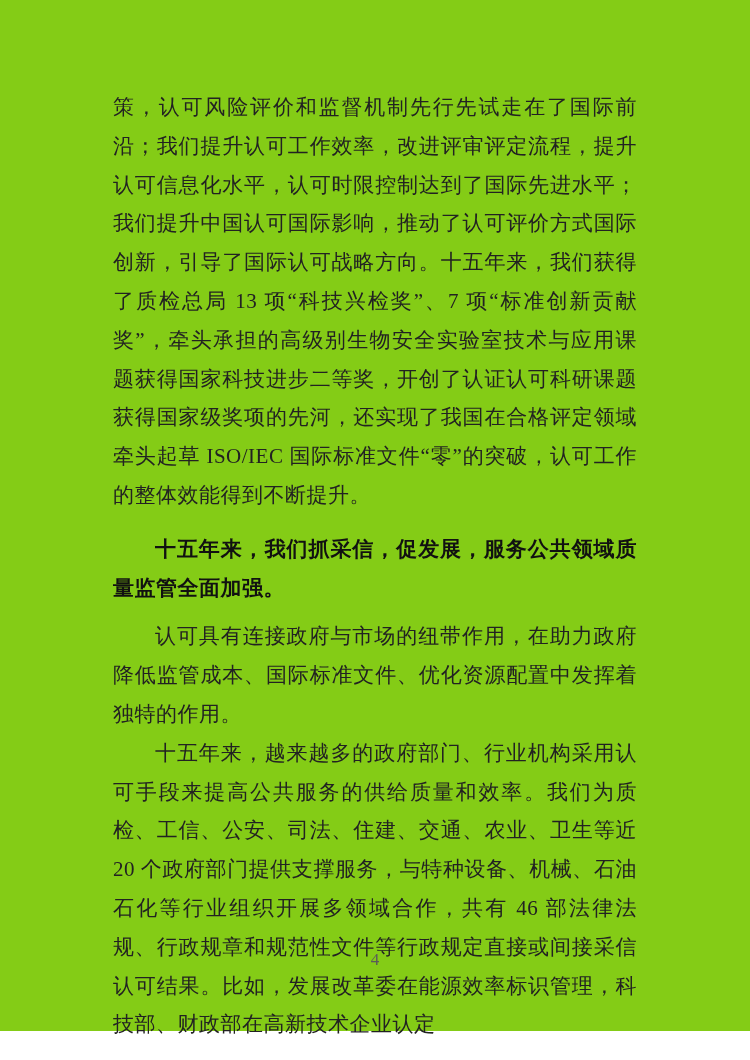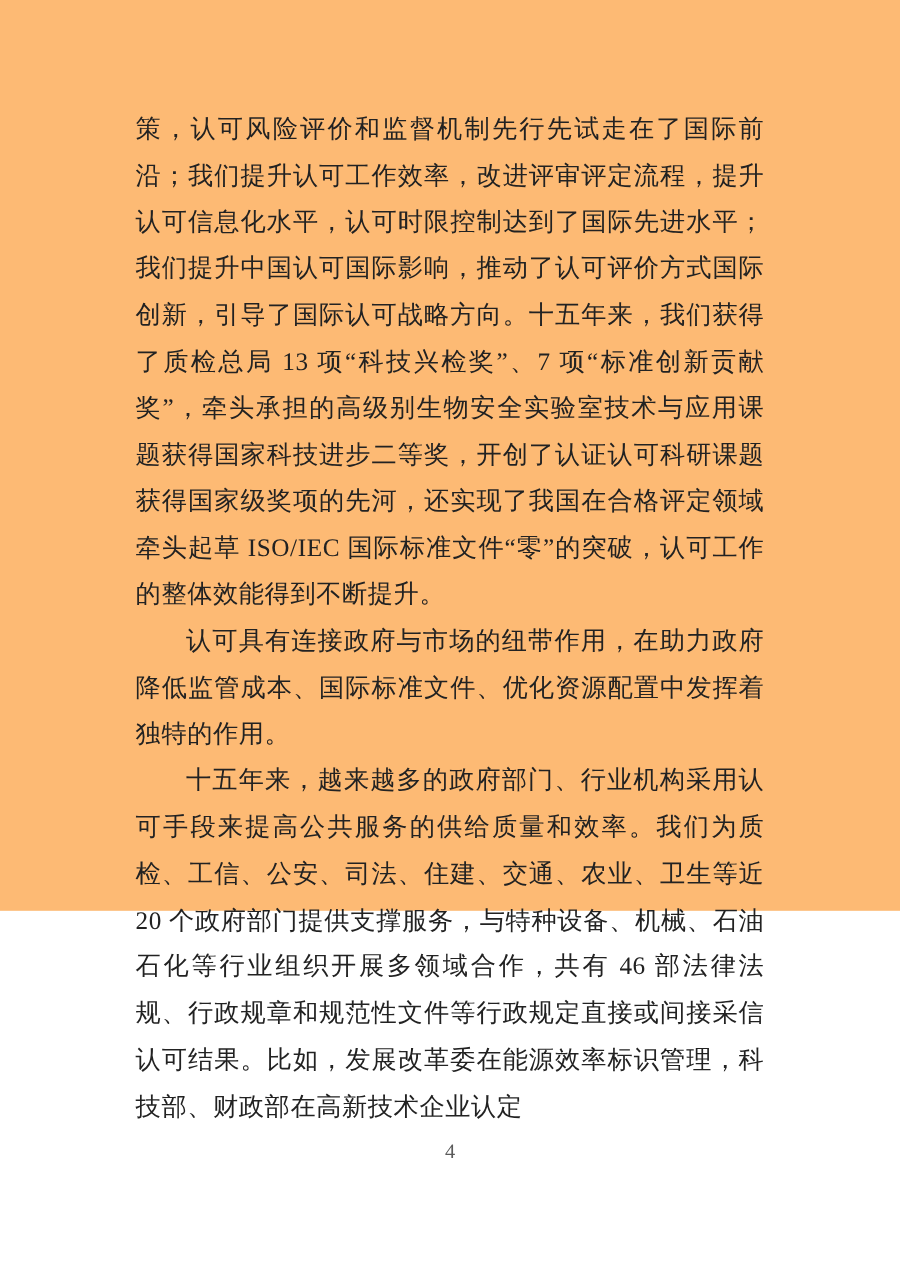--- a/index.html
+++ b/index.html
@@ -12,22 +12,22 @@
     background: #ffffff;
     position: relative;
     overflow: hidden;
     font-family: "Liberation Serif", "DejaVu Serif", serif;
   }
   .page {
     position: absolute;
     left: 0;
     top: 0;
     width: 750px;
-    height: 759px;
-    background: #fdba74;
+    height: 1031px;
+    background: #84cc16;
   }
   .content {
     position: absolute;
     left: 113px;
     width: 524px;
     top: 88px;
     color: #222222;
     font-size: 21px;
     line-height: 38.8px;
     text-align: justify;
@@ -56,17 +56,18 @@
     font-size: 17px;
     color: #5a5a5a;
   }
 </style>
 </head>
 <body>
 
 <div class="page">
   <div class="content">
     <p class="para">策，认可风险评价和监督机制先行先试走在了国际前沿；我们提升认可工作效率，改进评审评定流程，提升认可信息化水平，认可时限控制达到了国际先进水平；我们提升中国认可国际影响，推动了认可评价方式国际创新，引导了国际认可战略方向。十五年来，我们获得了质检总局 13 项“科技兴检奖”、7 项“标准创新贡献奖”，牵头承担的高级别生物安全实验室技术与应用课题获得国家科技进步二等奖，开创了认证认可科研课题获得国家级奖项的先河，还实现了我国在合格评定领域牵头起草 ISO/IEC 国际标准文件“零”的突破，认可工作的整体效能得到不断提升。</p>
+    <p class="para heading">十五年来，我们抓采信，促发展，服务公共领域质量监管全面加强。</p>
     <p class="para indent">认可具有连接政府与市场的纽带作用，在助力政府降低监管成本、国际标准文件、优化资源配置中发挥着独特的作用。</p>
     <p class="para indent">十五年来，越来越多的政府部门、行业机构采用认可手段来提高公共服务的供给质量和效率。我们为质检、工信、公安、司法、住建、交通、农业、卫生等近 20 个政府部门提供支撑服务，与特种设备、机械、石油石化等行业组织开展多领域合作，共有 46 部法律法规、行政规章和规范性文件等行政规定直接或间接采信认可结果。比如，发展改革委在能源效率标识管理，科技部、财政部在高新技术企业认定</p>
   </div>
   <div class="page-number">4</div>
 </div>
 
 </body></html>

